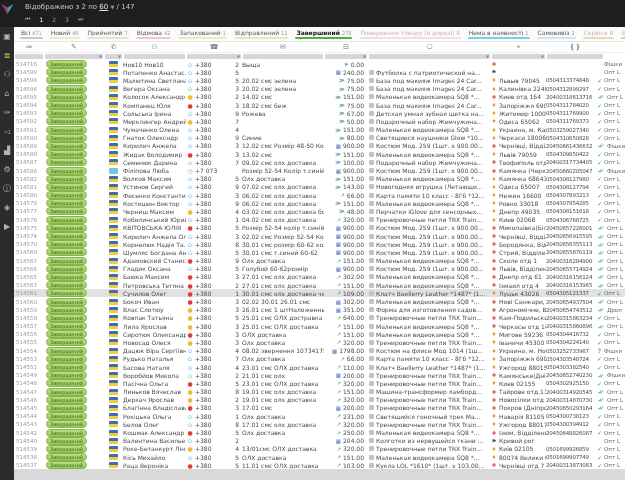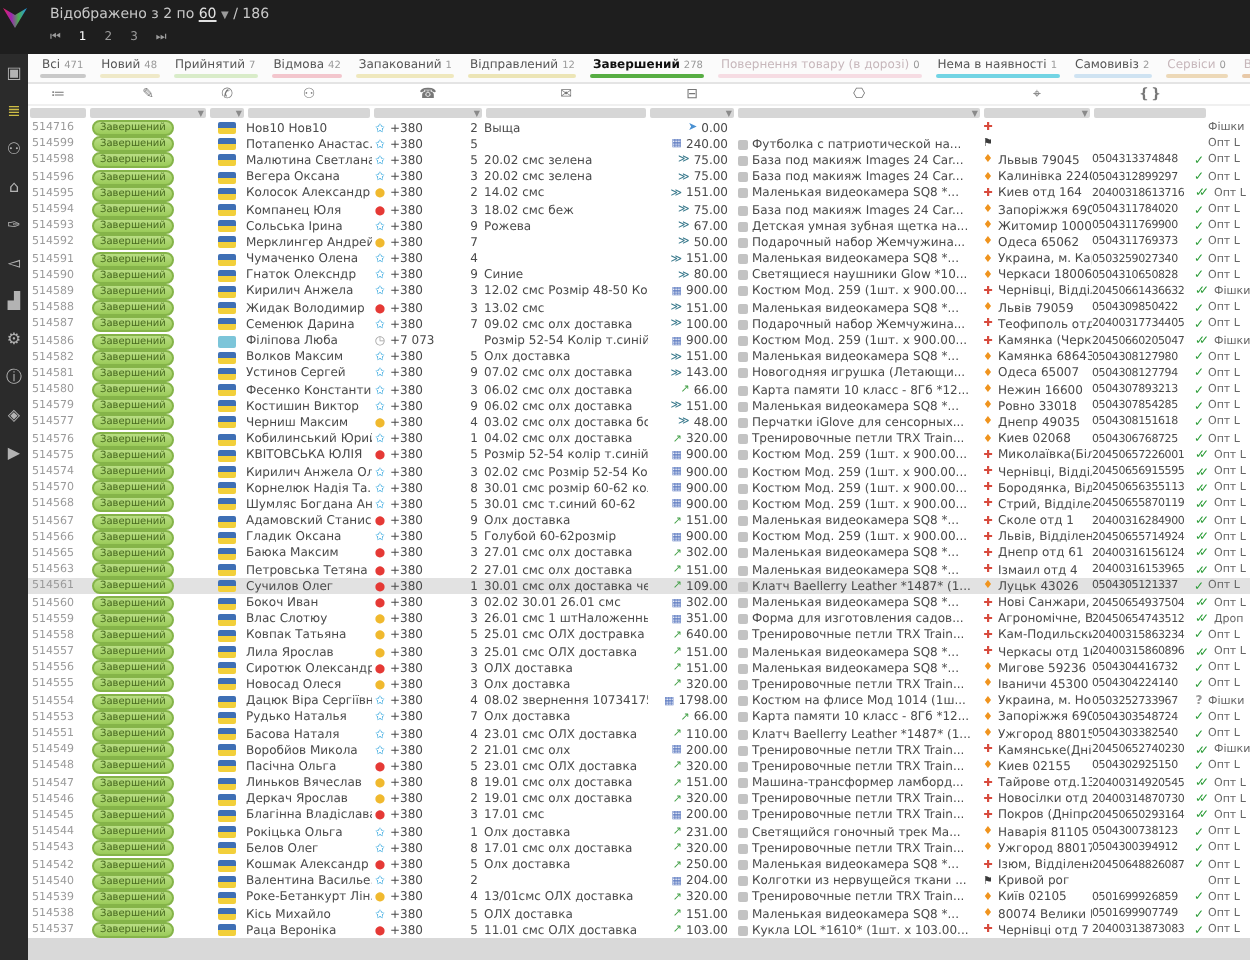--- a/index.html
+++ b/index.html
@@ -85,21 +85,21 @@
       <stop offset="0.65" stop-color="#4caf50"></stop>
           <stop offset="1" stop-color="#2196f3"></stop>
     </linearGradient>
       </defs>
     <path d="M0.5,1 L6.5,11 L12.5,1 L6.5,4.5 Z" fill="url(#lg)"></path>
   </svg>
   <div class="tb-text">
     <span>Відображено з 2 по</span>
     <span class="pp">60</span>
     <span class="caret">▼</span>
-    <span>/ 186</span>
+    <span>/ 147</span>
   </div>
   <div class="pager">
     <span>⏮</span>
     <span class="cur">1</span>
     <span>2</span>
     <span>3</span>
     <span>⏭</span>
   </div>
 </div>
 

